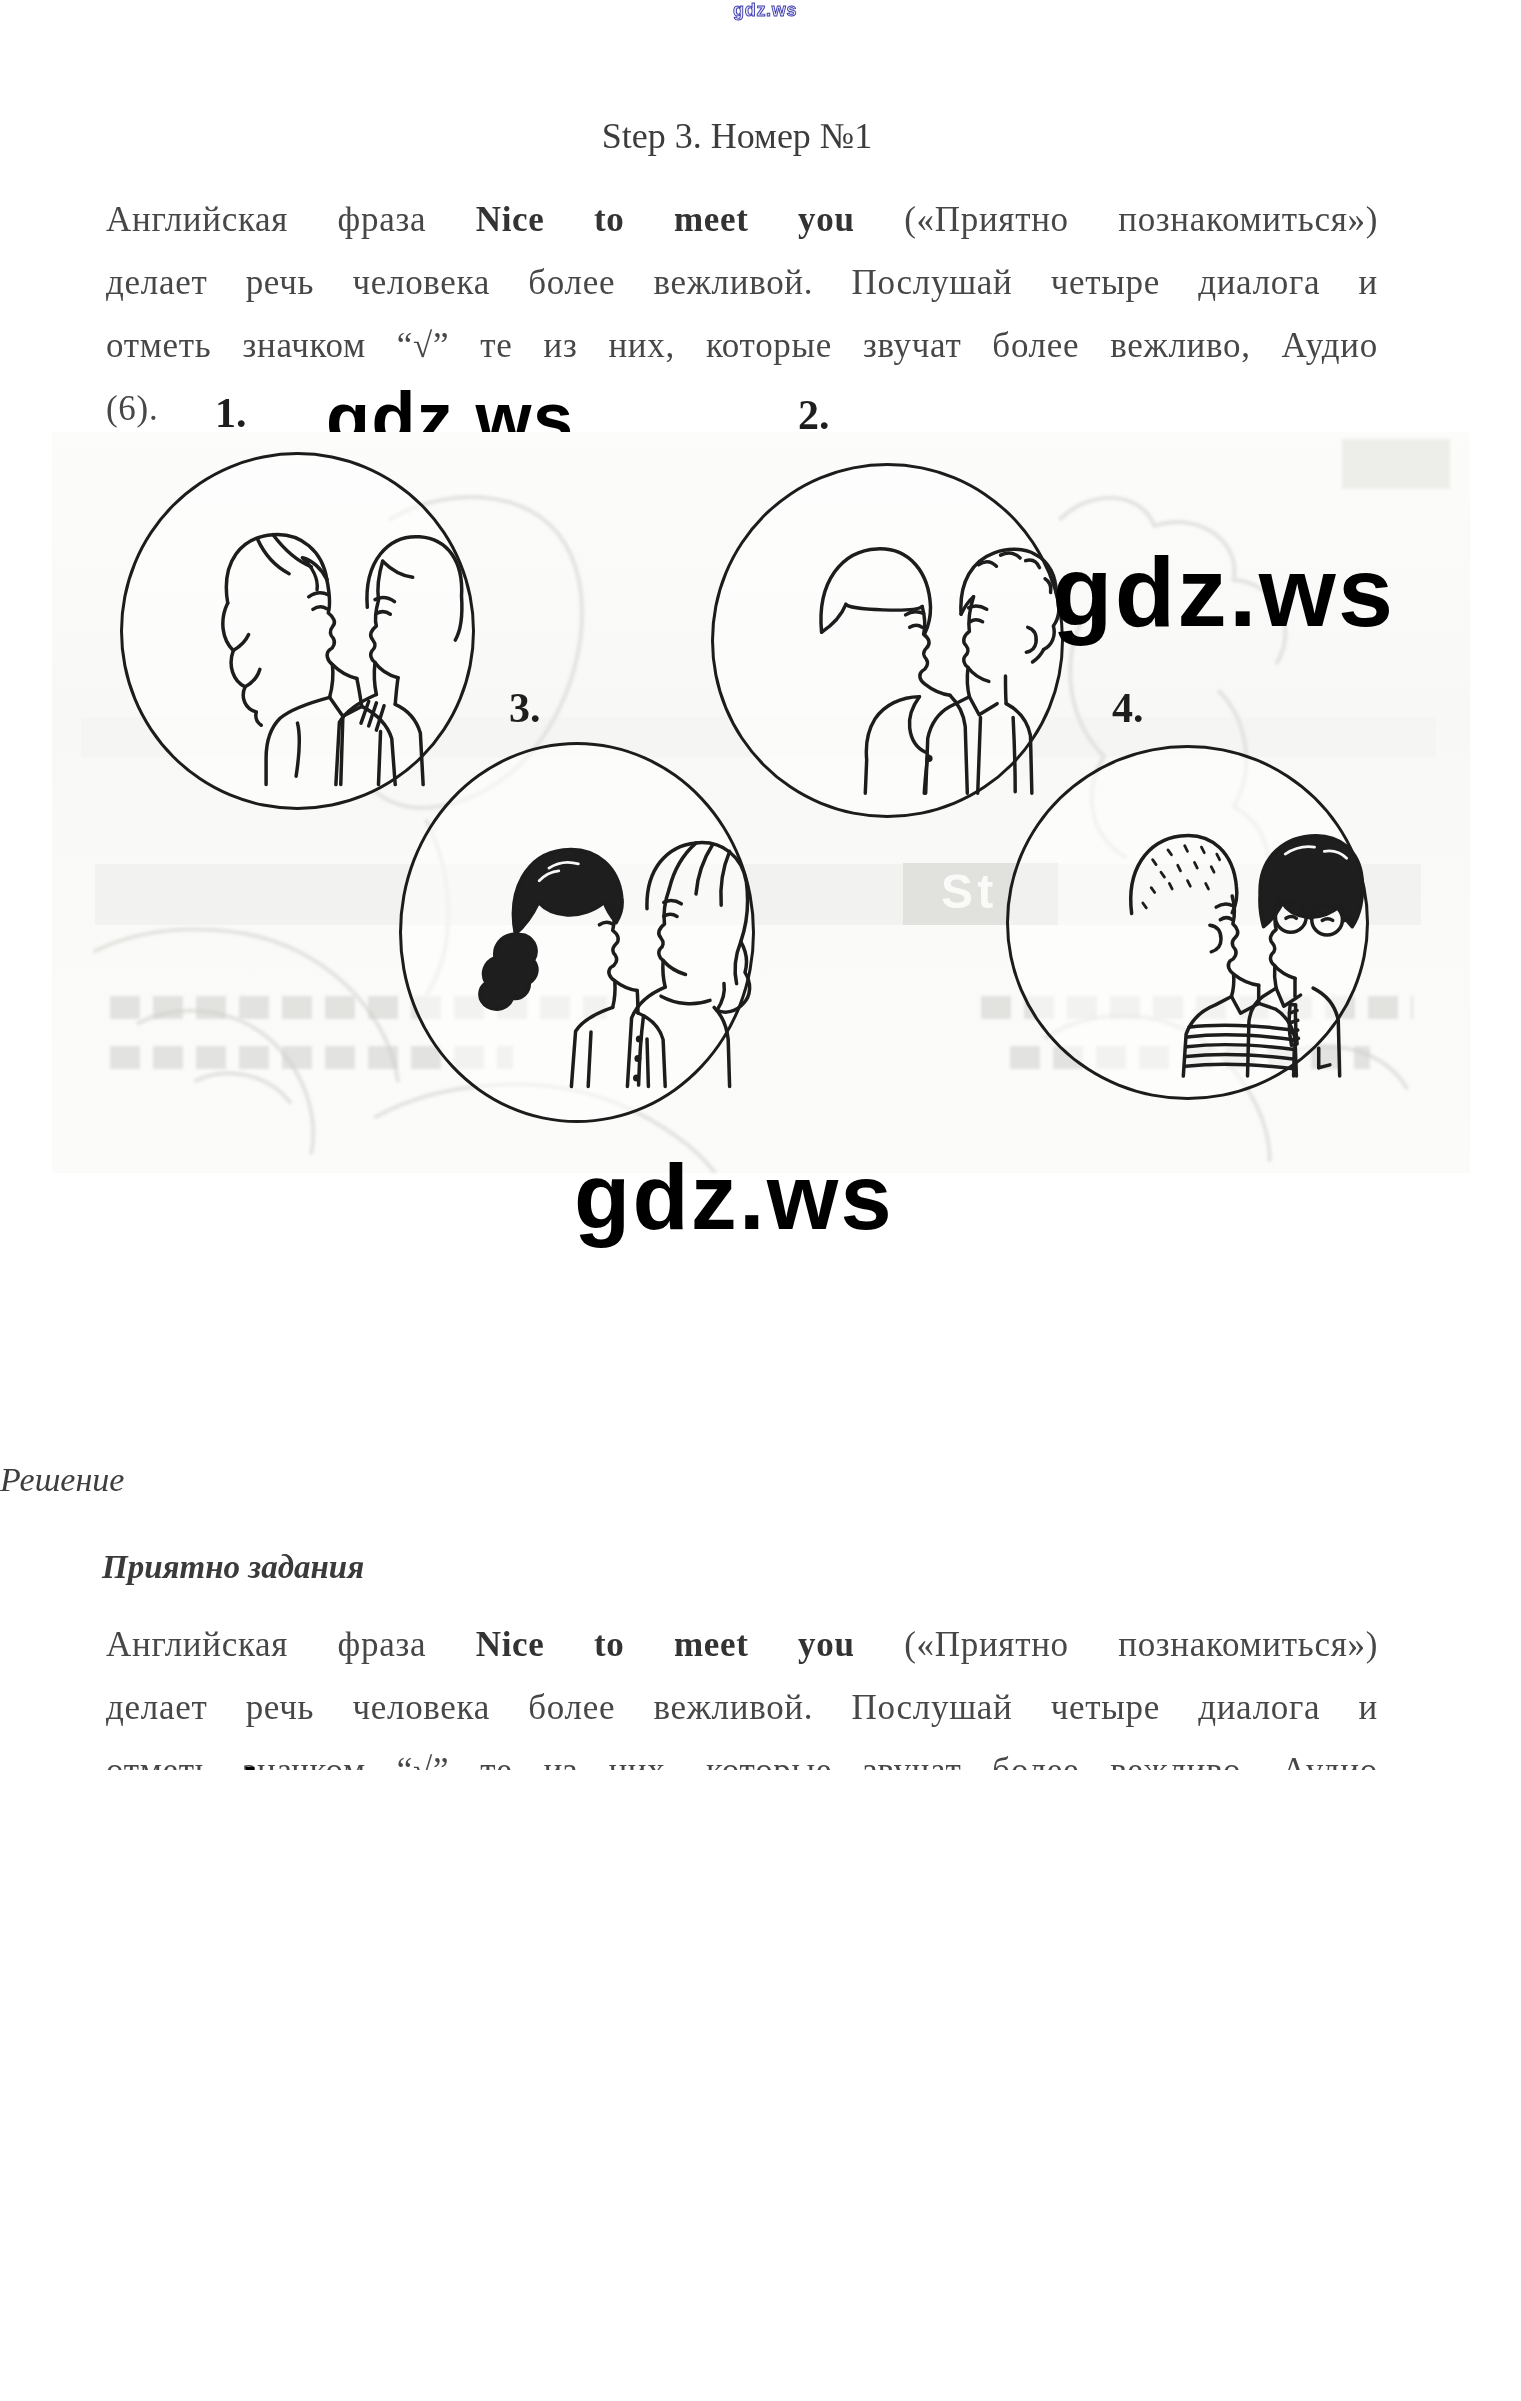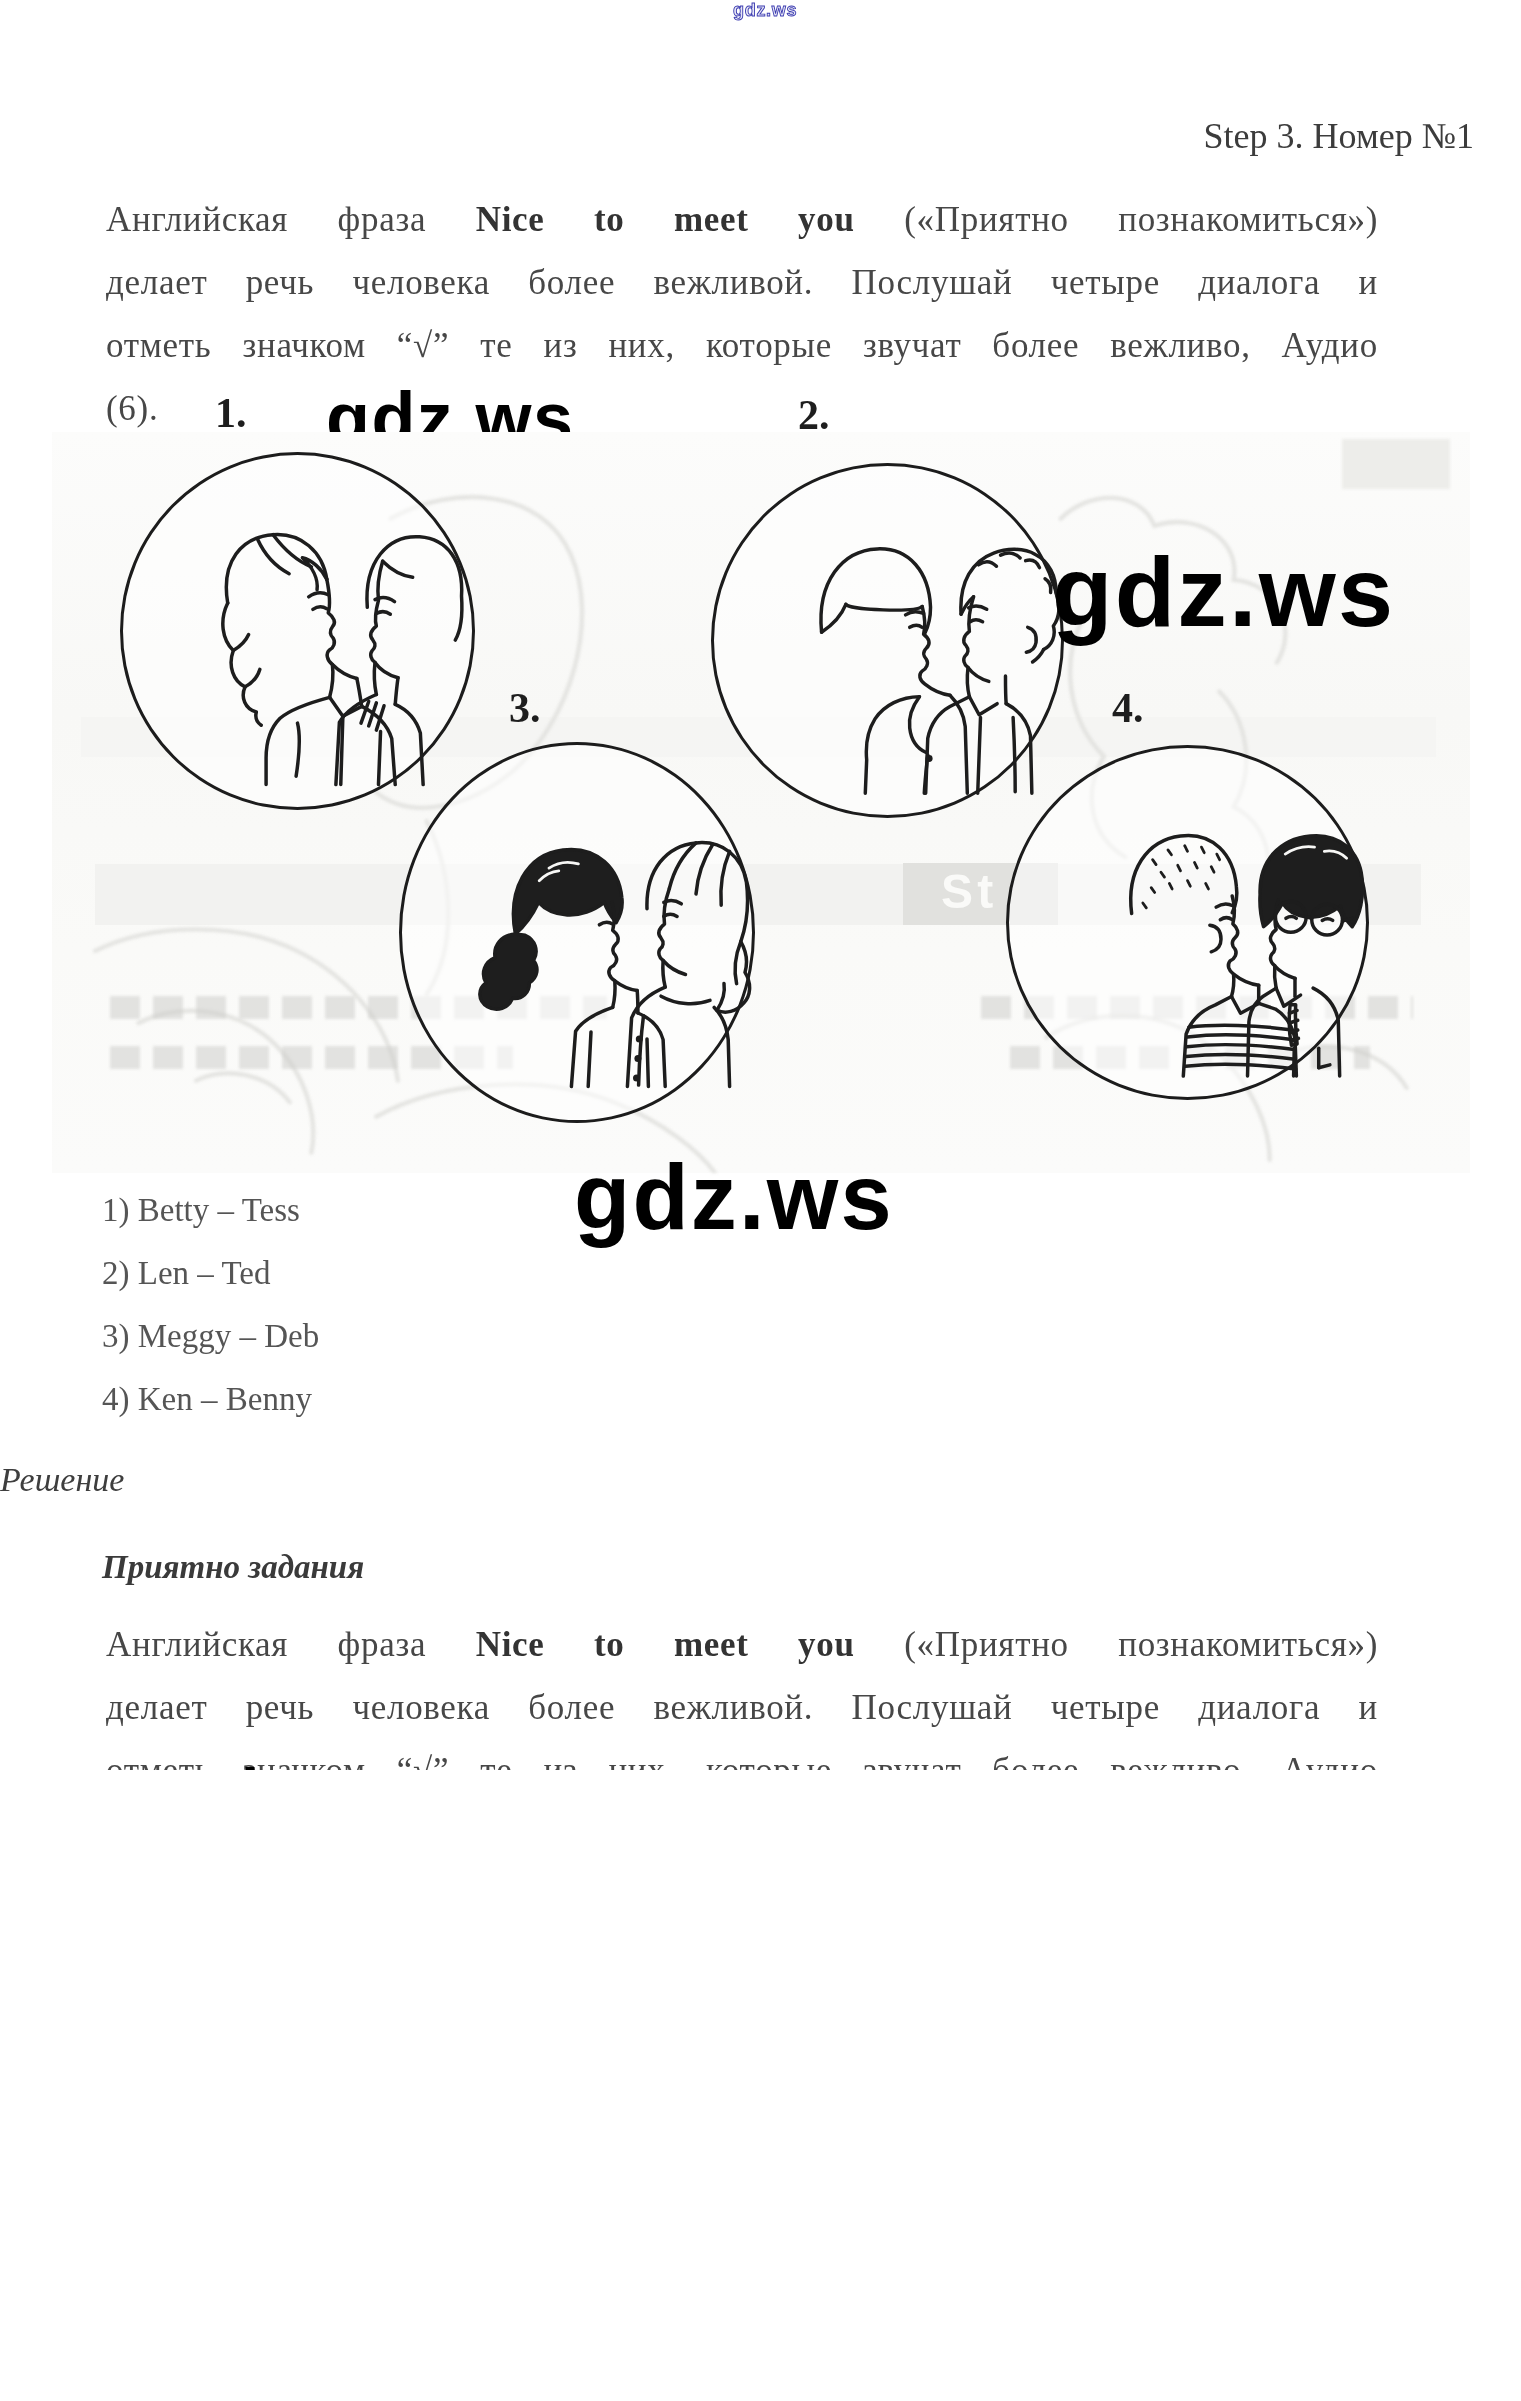--- a/index.html
+++ b/index.html
@@ -13,21 +13,21 @@
   .wm-top{left:733px;top:1.4px;font-size:18px;font-weight:700;color:rgba(58,58,176,0.12);
           -webkit-text-stroke:0.9px #3a3ab0;letter-spacing:0.7px;}
   .wm1{left:326px;top:382px;font-size:72px;letter-spacing:1.4px;}
   .wm2{left:1052px;top:542px;font-size:99px;letter-spacing:2.2px;}
   .wm3{left:574px;top:1151px;font-size:92px;letter-spacing:2.2px;}
   .wm4{left:177px;top:1759px;font-size:66px;letter-spacing:1.4px;}
   .wm5{left:891px;top:1764px;font-size:91px;letter-spacing:2.2px;}
   .wm6{left:238px;top:2203px;font-size:55px;letter-spacing:1.4px;}
 
   
-  .title{left:0;top:115px;width:1474px;text-align:right;font-size:36px;color:#3c3c3c;}
+  .title{left:0;top:115px;width:1474px;text-align:center;font-size:36px;color:#3c3c3c;}
   .para{left:106px;width:1272px;font-size:35px;color:#474747;letter-spacing:0.7px;}
   .para .ln{width:100%;height:63px;line-height:63px;text-align:justify;text-align-last:justify;
             white-space:nowrap;}
   .para .ln.last{text-align-last:left;}
   .para b{color:#333;}
   .list{left:102px;font-size:33px;color:#555;}
   .list .li{height:63px;line-height:63px;}
   .heading-center{left:0;top:1461px;width:1474px;text-align:left;font-size:34px;color:#3e3e3e;font-style:italic;}
   .subheading{left:102px;top:1549px;font-size:33px;font-weight:bold;font-style:italic;color:#3a3a3a;}
   .list-ru{top:1847px;color:#4a4a4a;}
@@ -282,26 +282,20 @@
   </div>
 
   <div class="num n1">1.</div>
   <div class="num n2">2.</div>
   <div class="num n3">3.</div>
   <div class="num n4">4.</div>
 
   <div class="wm wm2">gdz.ws</div>
   <div class="wm wm3">gdz.ws</div>
 
-  <div class="abs list" style="top:1179px;">
-    <div class="li">1) Betty – Tess</div>
-    <div class="li">2) Len – Ted</div>
-    <div class="li">3) Meggy – Deb</div>
-    <div class="li">4) Ken – Benny</div>
-  </div>
 
   <div class="abs heading-center">Решение</div>
   <div class="abs subheading">Приятно задания</div>
 
   <div class="abs para" style="top:1613px;">
     <div class="ln"><span>Английская фраза</span> <b>Nice to meet you</b> <span>(«Приятно познакомиться»)</span></div>
     <div class="ln">делает речь человека более вежливой. Послушай четыре диалога и</div>
     <div class="ln">отметь значком “√” те из них, которые звучат более вежливо, Аудио</div>
     <div class="ln last">(6).</div>
   </div>

